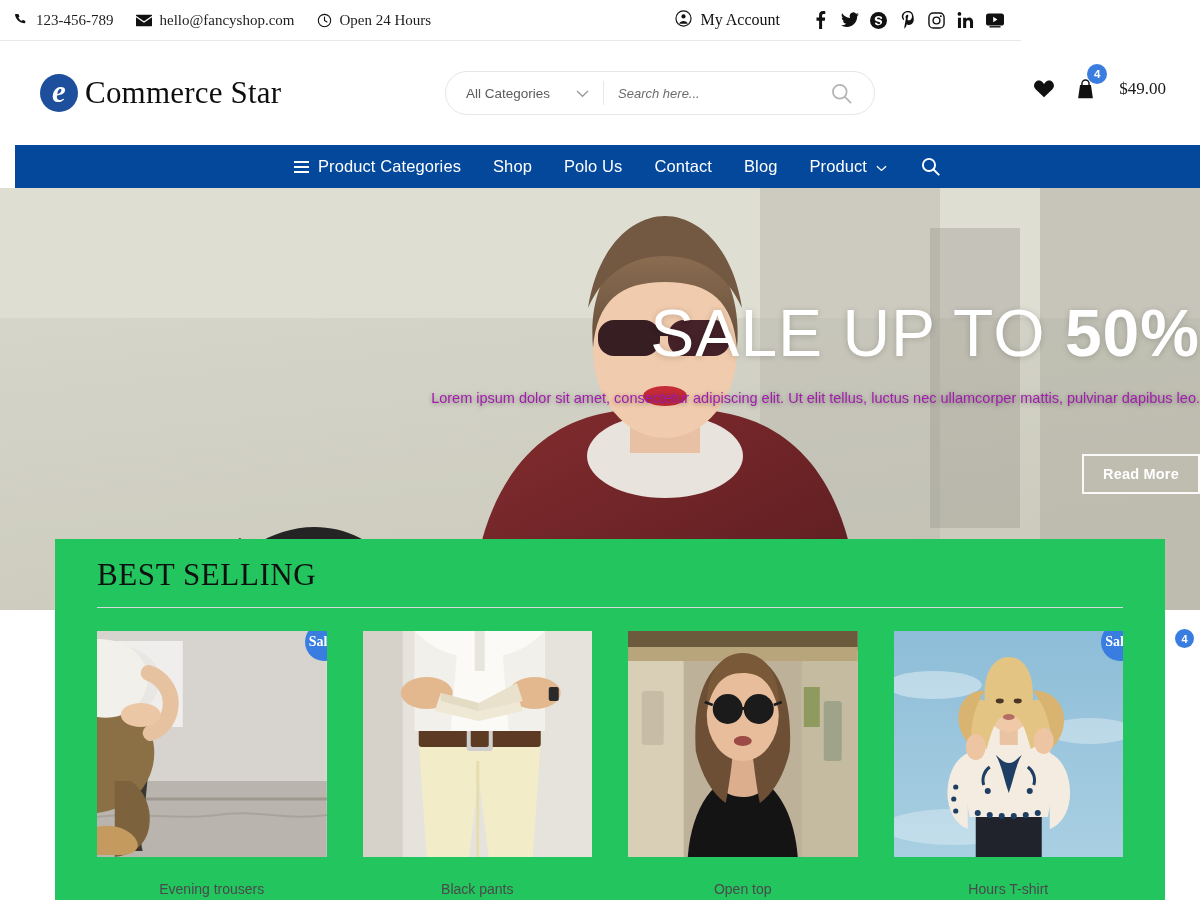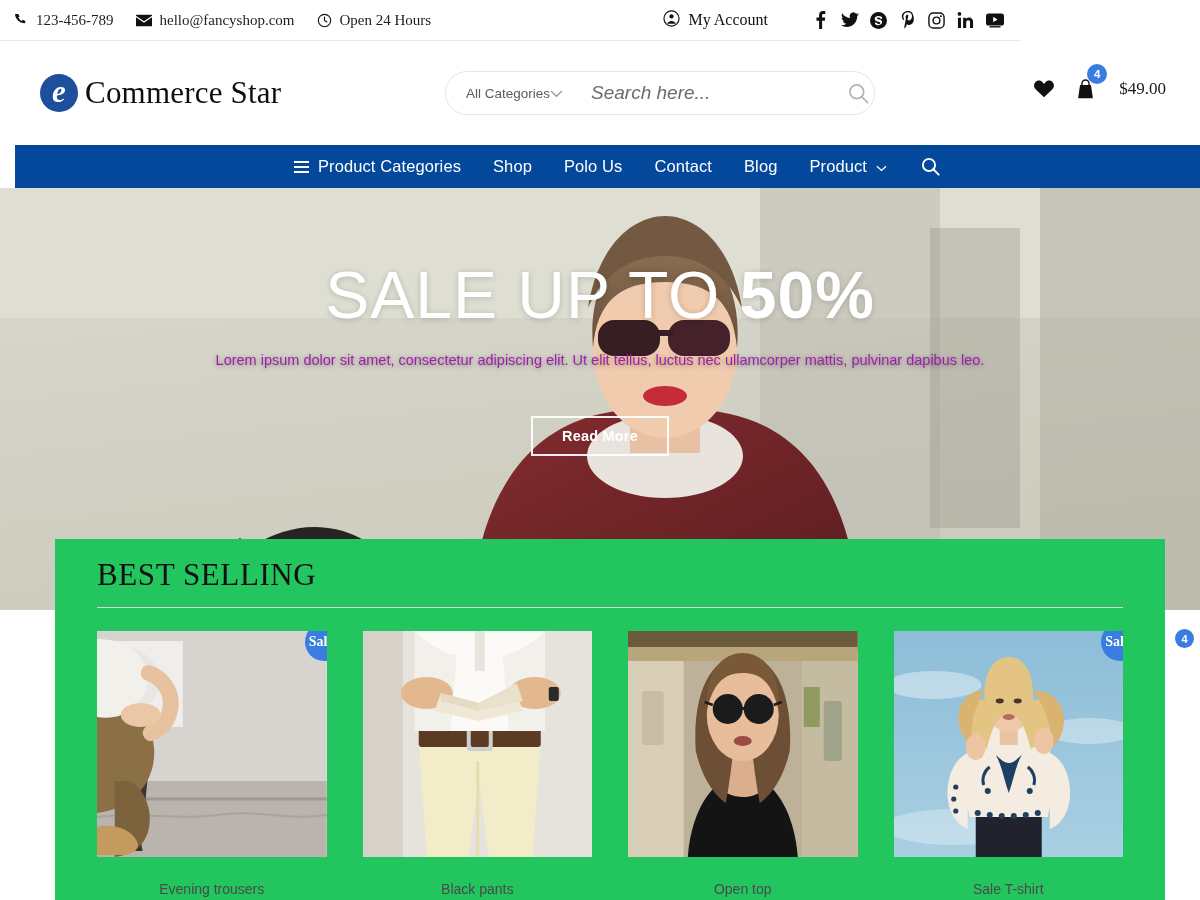--- a/index.html
+++ b/index.html
@@ -24,21 +24,21 @@
   .tb-item {
     display: flex; align-items: center; gap: 8px;
     font-family: "Liberation Serif", serif;
     font-size: 15px; color: #1d1d1d;
     padding-right: 22px;
     white-space: nowrap;
   }
   .tb-item svg { display:block; }
   .topbar-right {
     margin-left: auto; display: flex; align-items: center;
-    padding-right: 12px; gap: 12px;
+    padding-right: 12px; gap: 0;
   }
   .account {
     display: flex; align-items: center; gap: 8px;
     font-family: "Liberation Serif", serif; font-size: 16px; color: #111;
     margin-right: 26px; white-space: nowrap;
   }
   .socials { display: flex; align-items: center; gap: 0; }
   .soc {
     width: 29px; height: 26px; display: flex; align-items: center; justify-content: center;
     color: #111; cursor: pointer;
@@ -64,30 +64,30 @@
   }
 
   
   .searchbar {
     position: absolute; left: 445px; top: 71px;
     width: 430px; height: 44px;
     border: 1px solid #e6e6e6; border-radius: 22px;
     background: #fff; display: flex; align-items: center;
   }
   .cat-select {
-    display: flex; align-items: center; 
+    display: flex; align-items: center; gap: 26px;
     padding-left: 20px; padding-right: 14px; height: 100%;
     cursor: pointer; white-space: nowrap;
   }
   .cat-select .lbl { font-size: 13.5px; color: #5c5c5c; }
   .cat-chev { color: #9a9a9a; }
   .divider-v { width: 1px; height: 24px; background: #e6e6e6; }
   .search-input {
     flex: 1; border: none; outline: none; background: transparent;
-    padding: 0 10px 0 14px; font-size: 19px; font-style: italic;
+    padding: 0 10px 0 14px; font-size: 13px; font-style: italic;
     color: #636363; font-family: "Liberation Sans", sans-serif;
   }
   .search-input::placeholder { color: #6c6c6c; font-style: italic; }
   .search-go { padding-right: 22px; color: #b4b4b4; cursor: pointer; display:flex; }
 
   
   .cart-cluster {
     position: absolute; right: 34px; top: 78px;
     display: flex; align-items: center; gap: 0;
   }
@@ -122,36 +122,36 @@
   .nav-search { padding: 0 12px 0 18px; cursor: pointer; color:#fff; display:flex; align-items:center;}
 
   
   .hero {
     position: absolute; top: 188px; left: 0; width: 1200px; height: 422px;
     overflow: hidden; background: #cfcec3;
   }
   .hero-photo { position: absolute; inset: 0; }
   .hero-overlay {
     position: absolute; inset: 0;
-    display: flex; flex-direction: column; align-items: center;
-    padding-top: 74px;
+    display: flex; flex-direction: column; align-items: flex-end;
+    padding-top: 112px;
   }
   .hero-title {
     font-size: 66px; line-height: 1; color: #ffffff;
     font-weight: 300; letter-spacing: 1px; white-space: nowrap;
     text-shadow: 0 1px 6px rgba(0,0,0,.18);
   }
   .hero-title b { font-weight: 700; }
   .hero-sub {
     margin-top: 24px; color: #a21caf; font-size: 14.5px;
     text-align: center; white-space: nowrap;
     text-shadow: 0 1px 5px rgba(0,0,0,.4);
   }
   .hero-btn {
-    margin-top: 48px; width: 138px; height: 40px;
+    margin-top: 48px; width: 118px; height: 40px;
     border: 2px solid rgba(255,255,255,.92); background: transparent;
     color: #ffffff; font-size: 14.5px; font-weight: 700;
     display: flex; align-items: center; justify-content: center;
     cursor: pointer; letter-spacing: .2px;
   }
 
   
   .content {
     position: absolute; top: 539px; left: 55px;
     width: 1110px; height: 361px; background: #22c55e;
@@ -604,21 +604,21 @@
               <ellipse cx="106" cy="70" rx="4" ry="2.4" fill="#4a3526"></ellipse>
               <ellipse cx="124" cy="70" rx="4" ry="2.4" fill="#4a3526"></ellipse>
               <ellipse cx="115" cy="86" rx="6" ry="3" fill="#b56d63"></ellipse>
 
               <ellipse cx="82" cy="116" rx="10" ry="13" fill="#eec5a3"></ellipse>
               <ellipse cx="150" cy="110" rx="10" ry="13" fill="#eec5a3"></ellipse>
             </svg>
           </div>
           <div class="sale-badge">Sale!</div>
         </div>
-        <div class="card-name">Sale T-shirt</div>
+        <div class="card-name">Hours T-shirt</div>
       </div>
 
     </div>
   </div>
 
   <div class="float-badge">4</div>
 
 </div>
 
 </body></html>

